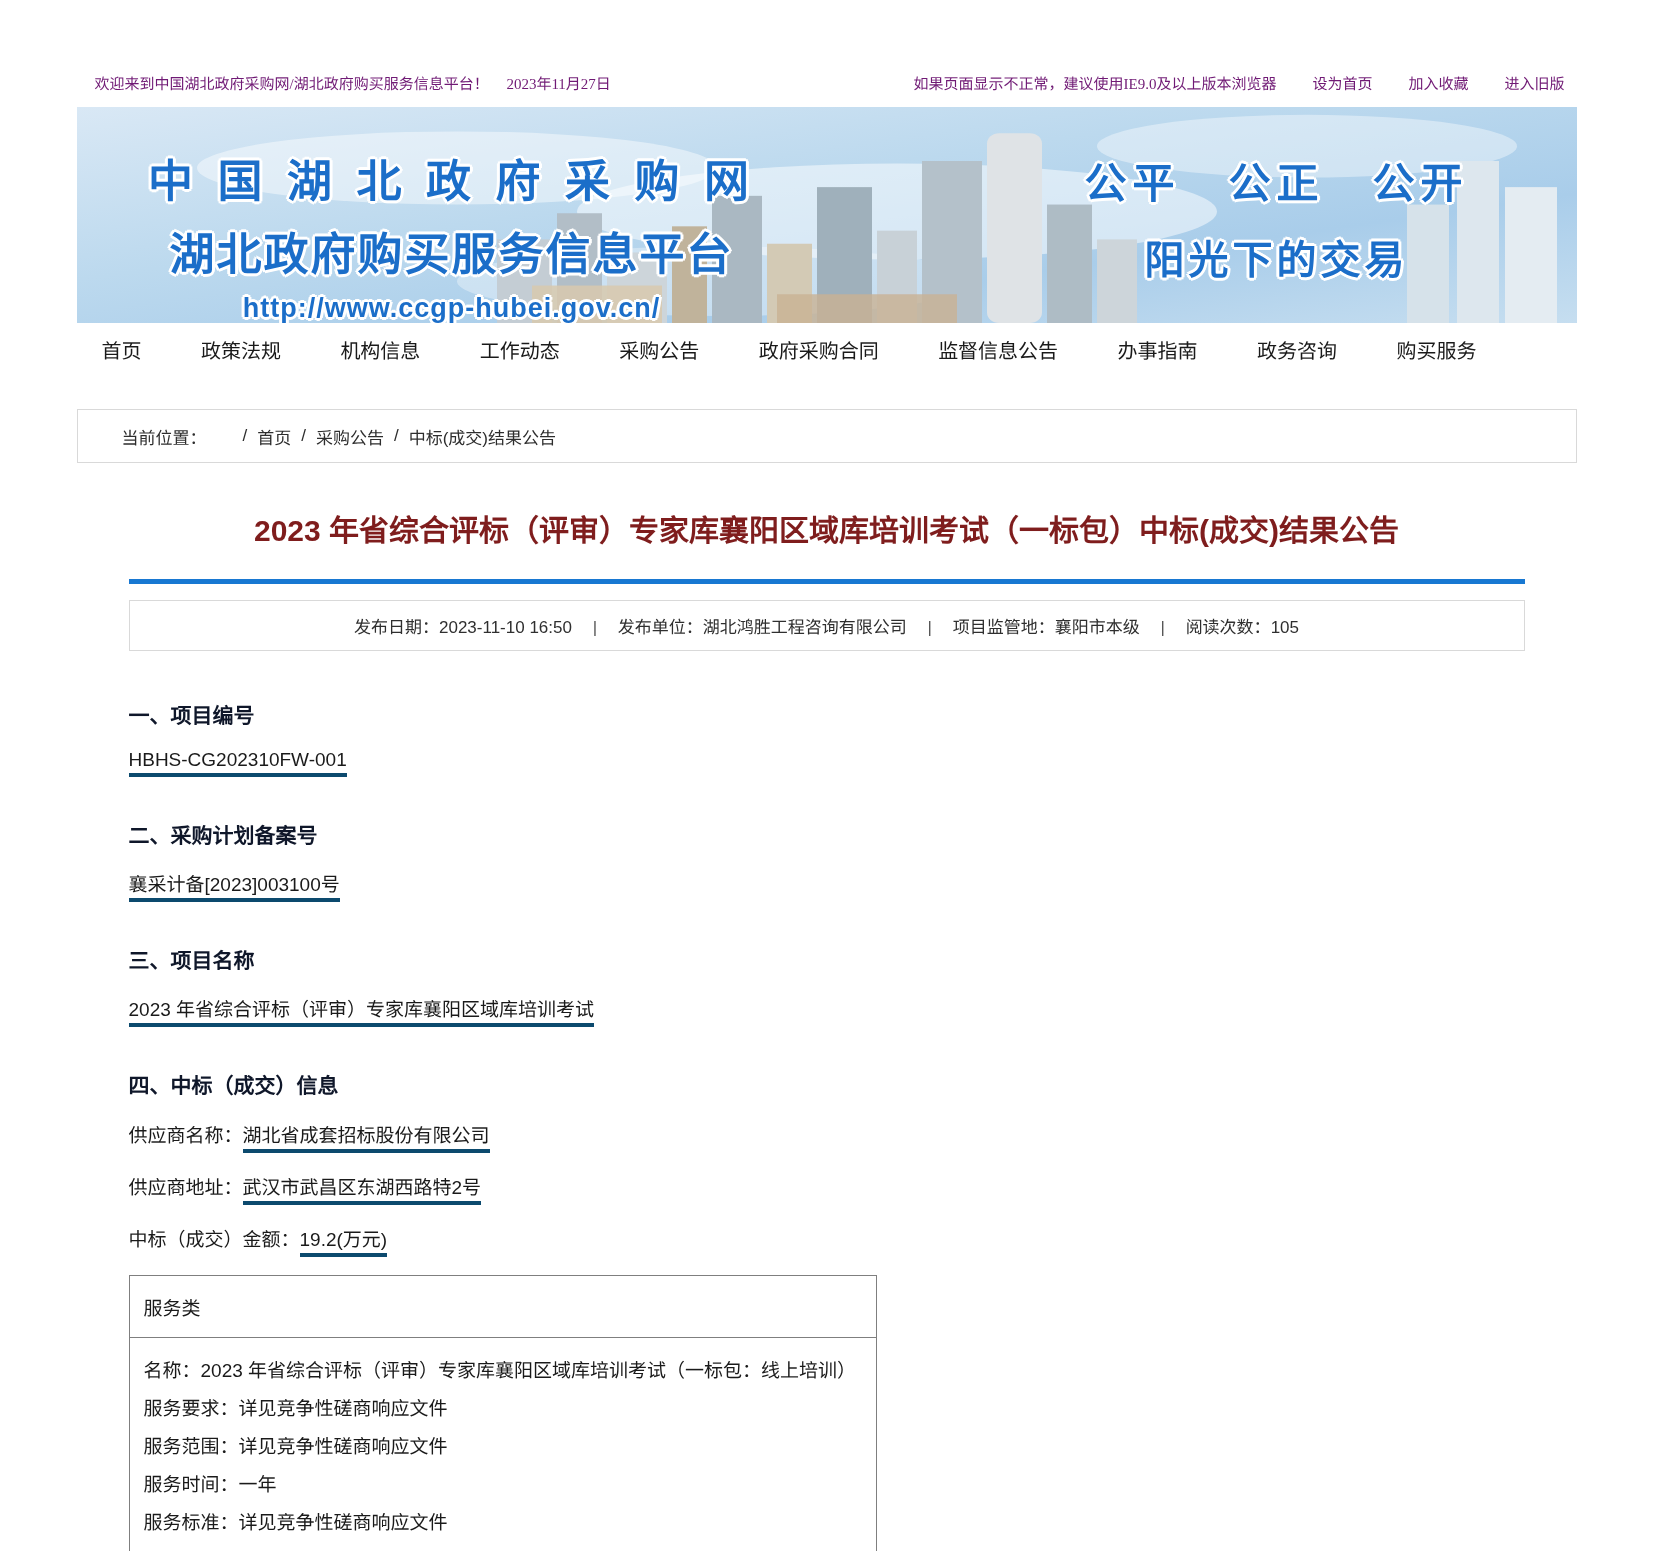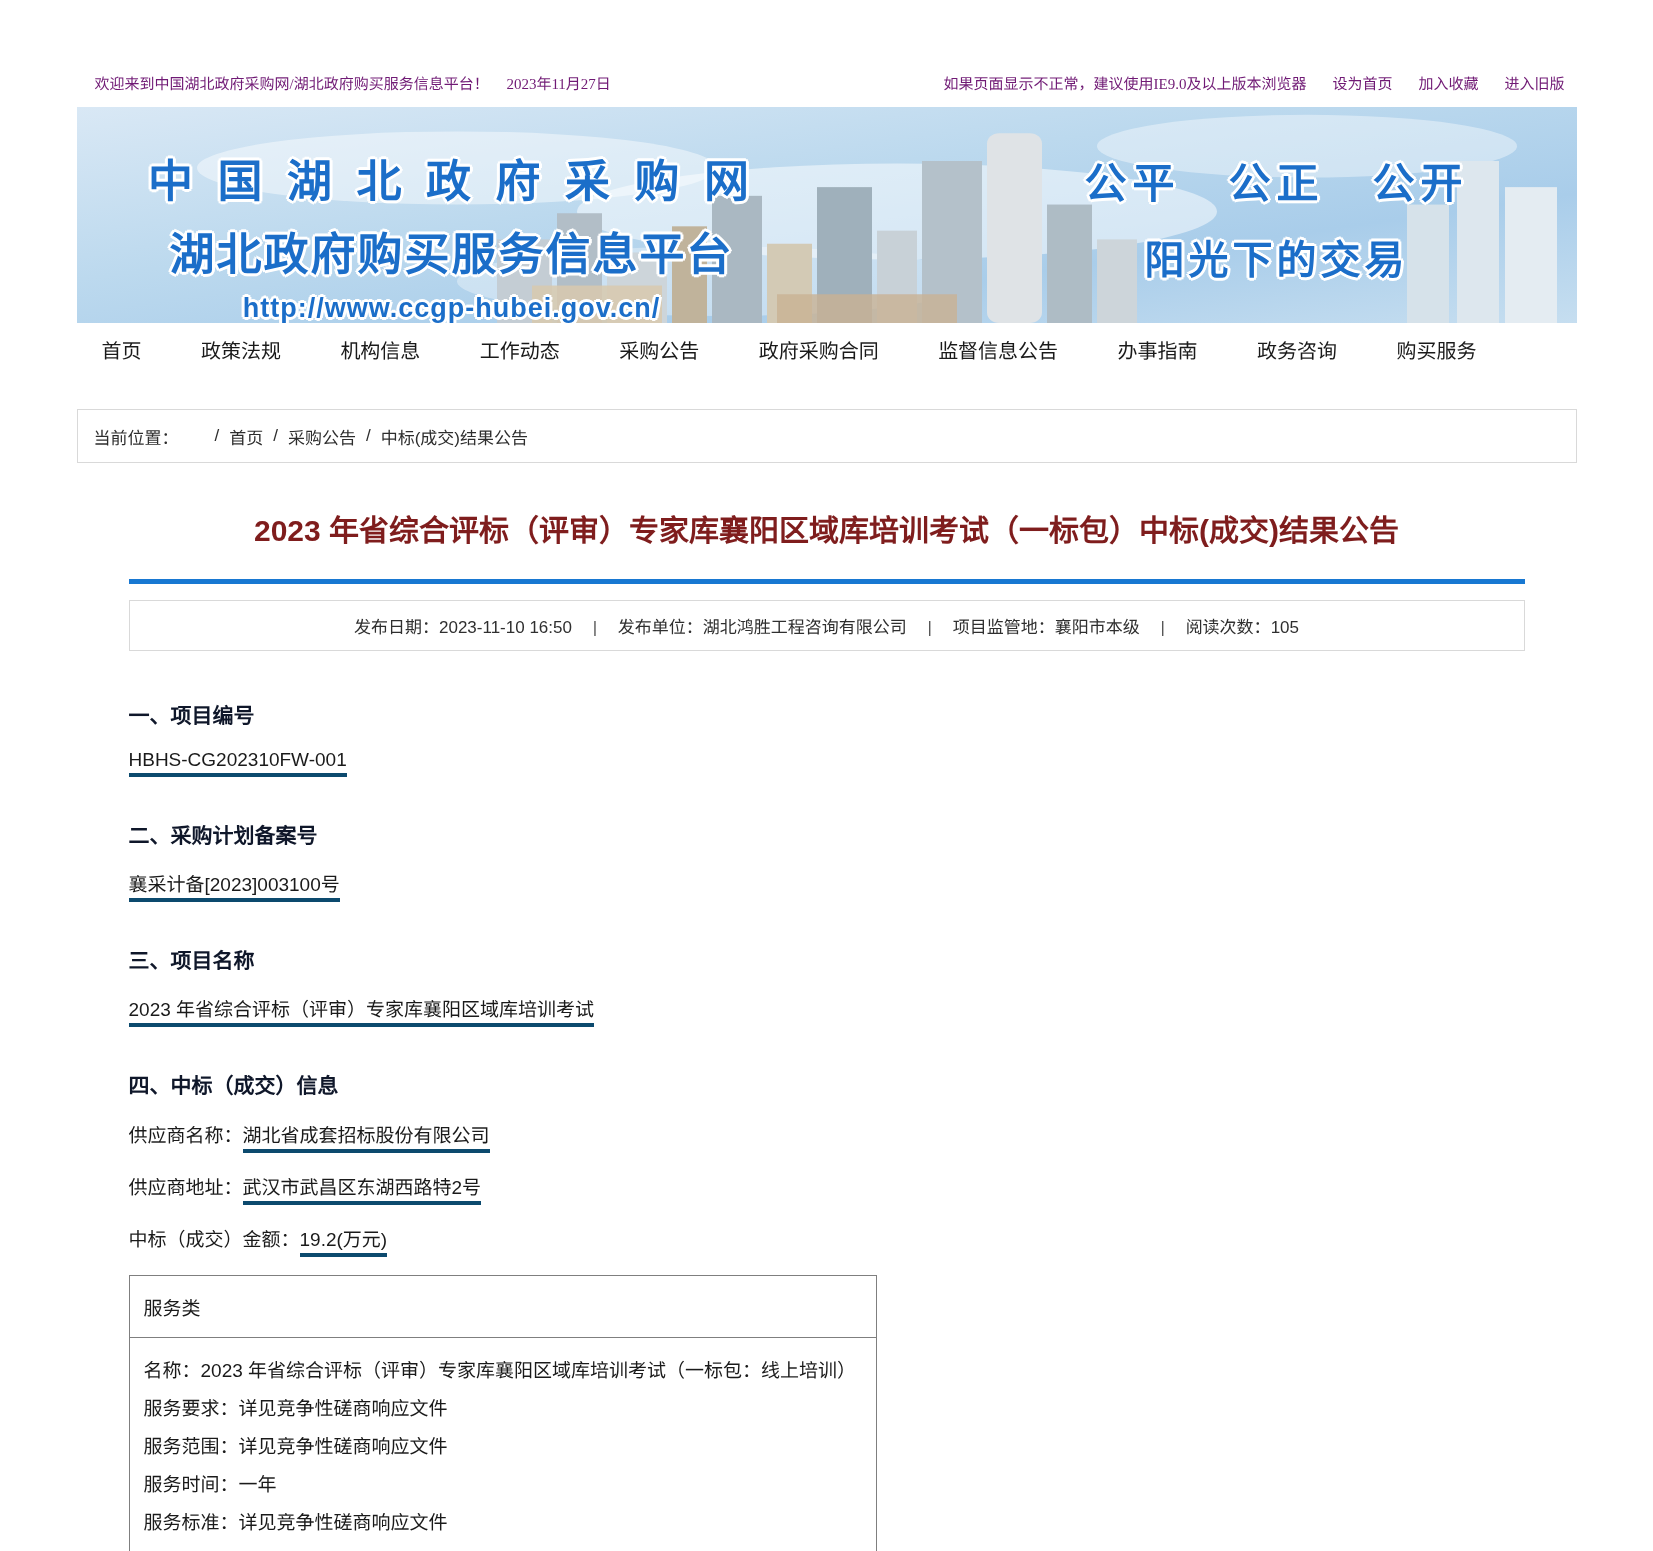--- a/index.html
+++ b/index.html
@@ -2,21 +2,21 @@
 <html lang="zh-CN"><head>
 <meta charset="utf-8">
 <style>
   * { margin:0; padding:0; box-sizing:border-box; }
   html,body { background:#ffffff; font-family:"Liberation Sans","DejaVu Sans",sans-serif; color:#1a1a1a; }
   body { width:1653px; min-height:1551px; }
   .page { width:1500px; margin:0 auto; padding-top:72px; }
 
   
   .topbar { display:flex; justify-content:space-between; align-items:baseline; font-size:15px; color:#701a75; padding:0 12px 0 18px;font-family:Liberation Serif, serif; }
-  .topbar-right { display:flex; gap:26px; }
+  .topbar-right { display:flex; gap:36px; }
   .topbar-right span { white-space:nowrap; }
 
   
   .banner { position:relative; height:216px; margin-top:14px; overflow:hidden; }
   .banner svg.bg { position:absolute; inset:0; width:100%; height:100%; display:block; }
   .banner-text { position:absolute; z-index:2; color:#1b6ec9; font-weight:bold;
     text-shadow:-2px -2px 0 #fff,2px -2px 0 #fff,-2px 2px 0 #fff,2px 2px 0 #fff,0 -3px 0 #fff,0 3px 0 #fff,-3px 0 0 #fff,3px 0 0 #fff; }
   .site-block { left:55px; top:38px; width:640px; text-align:center; }
   .site-line1 { font-size:45px; letter-spacing:6px; white-space:nowrap; }
   .site-line2 { font-size:45px; letter-spacing:2px; margin-top:8px; white-space:nowrap; }
@@ -24,21 +24,21 @@
   .slogan-block { right:90px; top:42px; width:420px; text-align:center; }
   .slogan-line1 { font-size:42px; letter-spacing:6px; word-spacing:18px; white-space:nowrap; }
   .slogan-line2 { font-size:40px; letter-spacing:4px; margin-top:18px; white-space:nowrap; }
 
   
   .nav { display:flex; justify-content:space-between; align-items:center; height:52px; padding:0 100px 0 25px; background:#fff; }
   .nav-item { font-size:20px; color:#1a1a1a; cursor:pointer; white-space:nowrap; }
 
   
   .breadcrumb { margin-top:34px; border:1px solid #d9d9d9; height:54px; display:flex; align-items:center; padding-left:16px; font-size:17px; color:#2d2d2d; }
-  .breadcrumb .label { margin-right:26px; }
+  .breadcrumb .label { margin-right:26px;margin-left:28px; }
   .breadcrumb .sep { margin:0 10px; color:#2d2d2d; }
   .breadcrumb .crumb { cursor:pointer; }
 
   
   .article { margin-top:46px; padding-bottom:40px; }
   .article-inner { margin:0 52px 0 52px; }
   .article-title { text-align:center; font-size:30px; font-weight:600; color:#7f1d1d; line-height:44px; }
   .title-rule { height:5px; background:#1878d2; margin-top:26px; }
   .meta-box { border:1px solid #d9d9d9; margin-top:16px; padding:12px 8px; text-align:center; font-size:17px; color:#2f2f2f; }
   .meta-box .msep { margin:0 16px; color:#555; }

